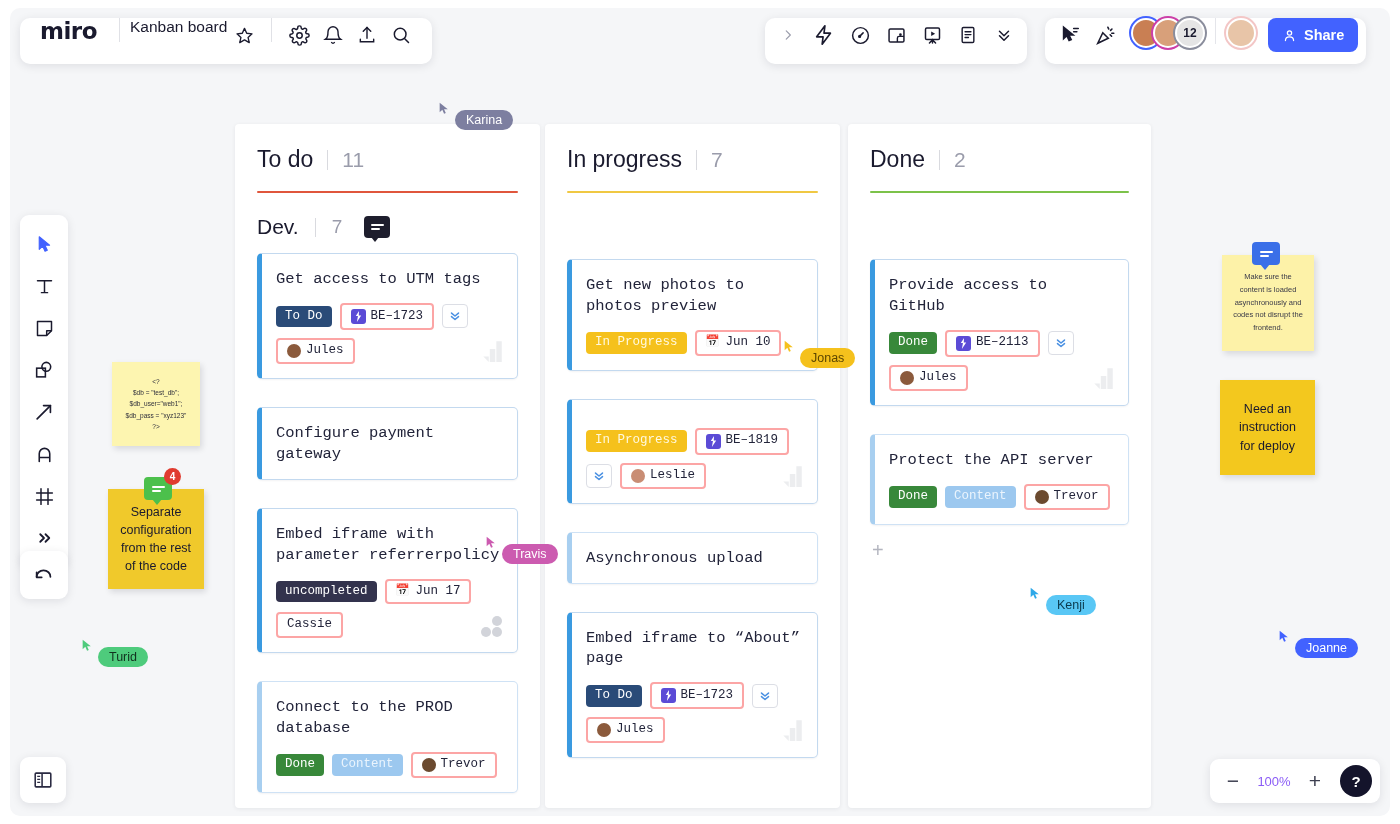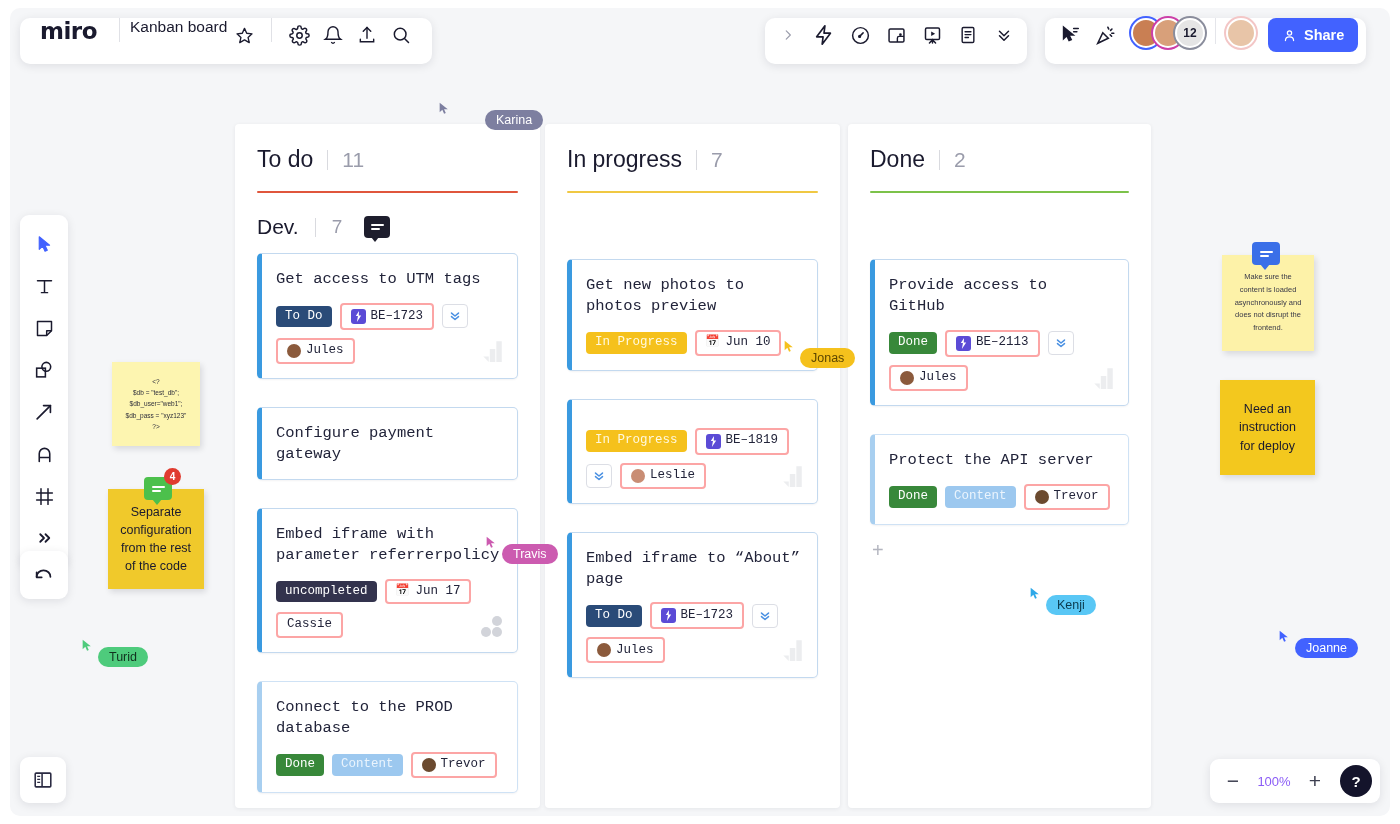--- a/index.html
+++ b/index.html
@@ -247,21 +247,21 @@
   }
 
   
   .cursor { position: absolute; display: flex; align-items: flex-start; z-index: 25; }
   .cursor .arrow { width: 16px; height: 18px; }
   .cursor .tag {
     margin-left: 2px; margin-top: 10px;
     border-radius: 11px; padding: 3px 11px;
     font-size: 12.5px; color: #fff; font-weight: 500; white-space: nowrap;
   }
-  #cur-karina { left: 437px; top: 100px; gap: 30px; }
+  #cur-karina { left: 437px; top: 100px; }
   #cur-karina .tag { background: #7d7fa0; }
   #cur-turid { left: 80px; top: 637px; }
   #cur-turid .tag { background: #4ecb7c; color: #12321f; }
   #cur-travis { left: 484px; top: 534px; }
   #cur-travis .tag { background: #cc5bb0; }
   #cur-jonas { left: 782px; top: 338px; }
   #cur-jonas .tag { background: #f5c11c; color: #5c4600; }
   #cur-kenji { left: 1028px; top: 585px; }
   #cur-kenji .tag { background: #59c7f5; color: #0b3a4d; }
   #cur-joanne { left: 1277px; top: 628px; }
@@ -469,21 +469,21 @@
   </div>
   <div class="note-badge" id="badge-sep">
     <div class="bc-lines">
         <div></div>
         <div></div>
       </div>
     <div class="note-count">4</div>
   </div>
 
   <div class="sticky async">
-    <span>Make sure the content is loaded asynchronously and does not disrupt the frontend.</span>
+    <span>Make sure the content is loaded asynchronously and codes not disrupt the frontend.</span>
   </div>
   <div class="note-badge" id="badge-async">
     <div class="bc-lines">
         <div></div>
         <div></div>
       </div>
   </div>
 
   <div class="sticky deploy">
     <span>Need an instruction for deploy</span>
@@ -604,20 +604,23 @@
                   <polyline points="6,7 12,12 18,7"></polyline>
                   <polyline points="6,13 12,18 18,13"></polyline>
                 </svg>
               </span>
               <span class="chip outline"><span class="face" style="background:#c98d74"></span>Leslie</span>
             </div>
             <span class="jira-wm"><svg width="26" height="26" viewBox="0 0 24 24" fill="#9aa0aa">
                 <path d="M4 18h5v5zM10 11h5v12h-5zM16 4h5v19h-5z" opacity=".85"></path>
               </svg></span>
           </div>
+          <div class="card light">
+            <div class="card-title">Asynchronous upload</div>
+          </div>
           <div class="card ">
             <div class="card-title">Embed iframe to “About” page</div>
             <div class="chips">
               <span class="chip status-todo">To Do</span>
               <span class="chip outline"><span class="jira-ic">
                   <svg width="13" height="13" viewBox="0 0 24 24" fill="#fff">
                     <path d="M13 2 7 11h4l-2 11 8-12h-4.5z"></path>
                   </svg>
                 </span>BE–1723</span>
               <span class="chev-chip">

